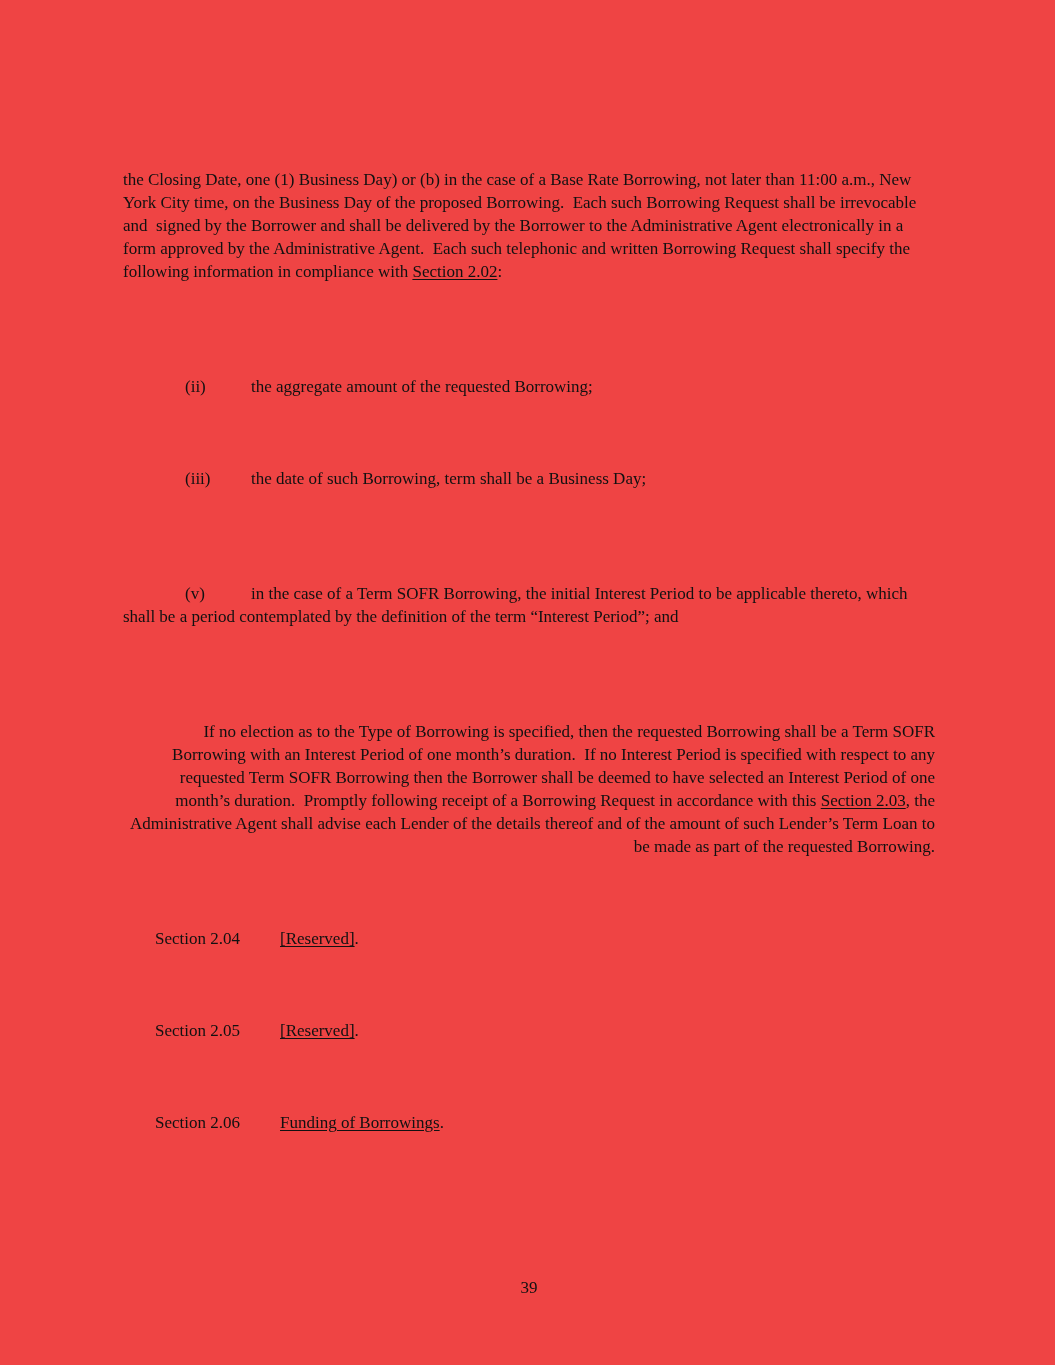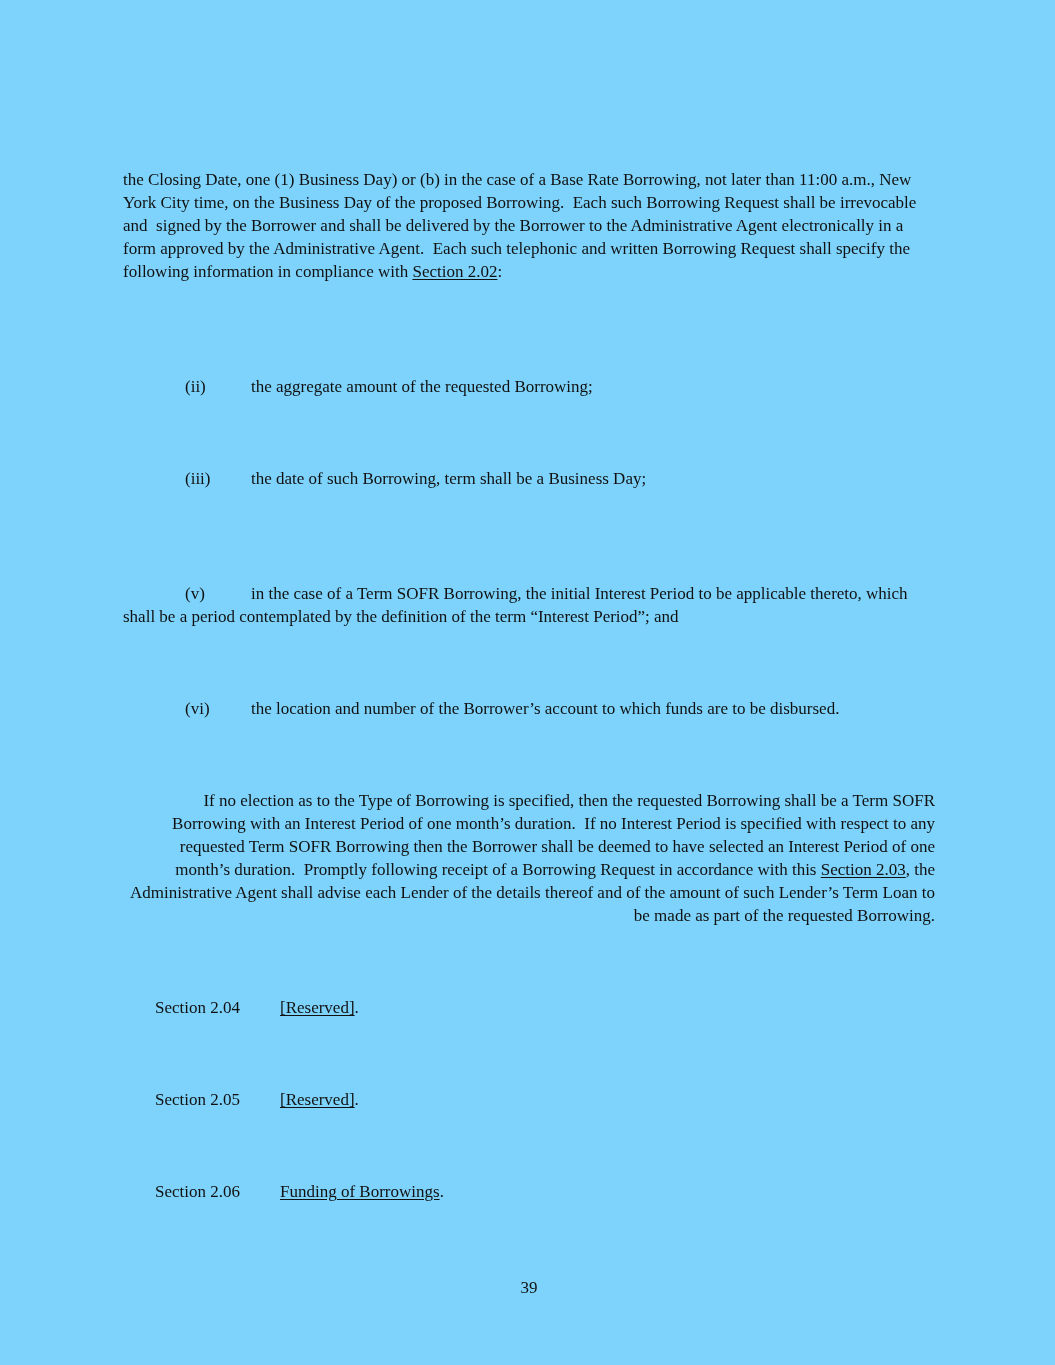--- a/index.html
+++ b/index.html
@@ -1,21 +1,21 @@
 <!DOCTYPE html>
 <html><head>
 <meta charset="utf-8">
 <style>
   * { box-sizing: border-box; }
   html, body { margin: 0; padding: 0; background: #ffffff; }
   .page {
     position: relative;
     width: 1055px;
     height: 1365px;
-    background: #7dd3fc;
+    background: #ef4444;
     font-family: "Liberation Serif", "DejaVu Serif", serif;
     color: #111111;
     overflow: hidden;
   }
   .content {
     position: absolute;
     left: 123px;
     top: 122px;
     width: 812px;
     font-size: 17px;
@@ -54,21 +54,20 @@
     <p class="p-intro"><span>the Closing Date, one (1) Business Day) or (b) in the case of a Base Rate Borrowing, not later than 11:00 a.m., New York City time, on the Business Day of the proposed Borrowing.  Each such Borrowing Request shall be irrevocable and  signed by the Borrower and shall be delivered by the Borrower to the Administrative Agent electronically in a form approved by the Administrative Agent.  Each such telephonic and written Borrowing Request shall specify the following information in compliance with </span><span class="u">Section 2.02</span><span>:</span></p>
 
 
     <div class="li"><span class="marker">(ii)</span><span>the aggregate amount of the requested Borrowing;</span></div>
 
     <div class="li"><span class="marker">(iii)</span><span>the date of such Borrowing, term shall be a Business Day;</span></div>
 
 
     <div class="li"><span class="marker">(v)</span><span>in the case of a Term SOFR Borrowing, the initial Interest Period to be applicable thereto, which shall be a period contemplated by the definition of the term “Interest Period”; and</span></div>
 
-    <div class="li"><span class="marker">(vi)</span><span>the location and number of the Borrower’s account to which funds are to be disbursed.</span></div>
 
     <p class="p-body"><span>If no election as to the Type of Borrowing is specified, then the requested Borrowing shall be a Term SOFR Borrowing with an Interest Period of one month’s duration.  If no Interest Period is specified with respect to any requested Term SOFR Borrowing then the Borrower shall be deemed to have selected an Interest Period of one month’s duration.  Promptly following receipt of a Borrowing Request in accordance with this </span><span class="u">Section 2.03</span><span>, the Administrative Agent shall advise each Lender of the details thereof and of the amount of such Lender’s Term Loan to be made as part of the requested Borrowing.</span></p>
 
     <div class="sec"><span class="sec-marker">Section 2.04</span><span class="u">[Reserved]</span><span>.</span></div>
 
     <div class="sec"><span class="sec-marker">Section 2.05</span><span class="u">[Reserved]</span><span>.</span></div>
 
     <div class="sec"><span class="sec-marker">Section 2.06</span><span class="u">Funding of Borrowings</span><span>.</span></div>
 
     

